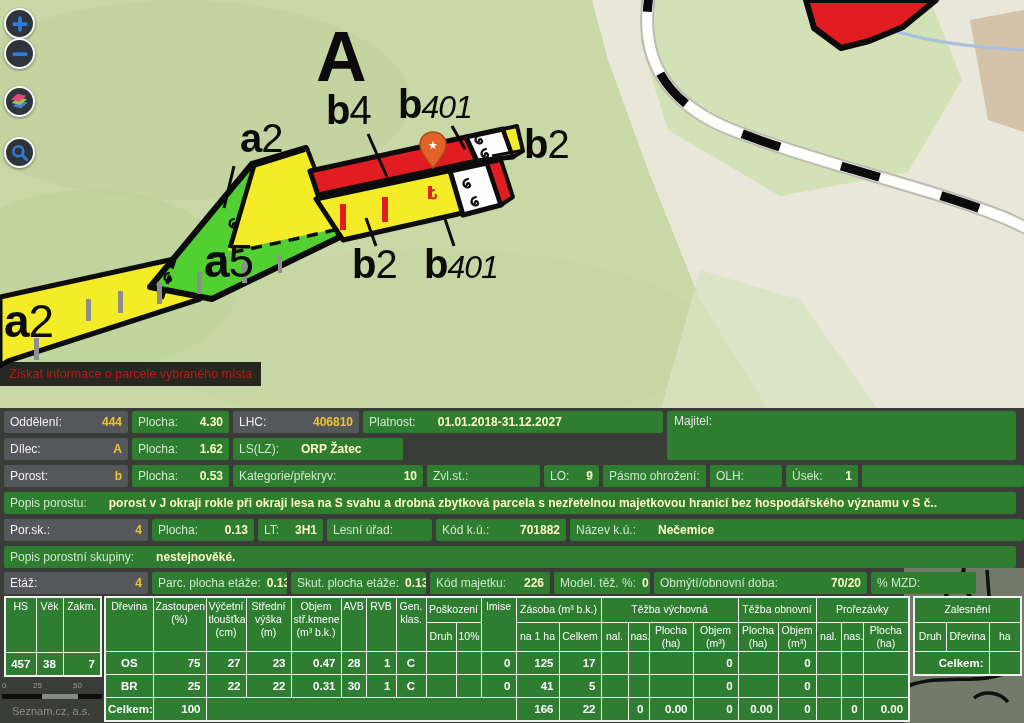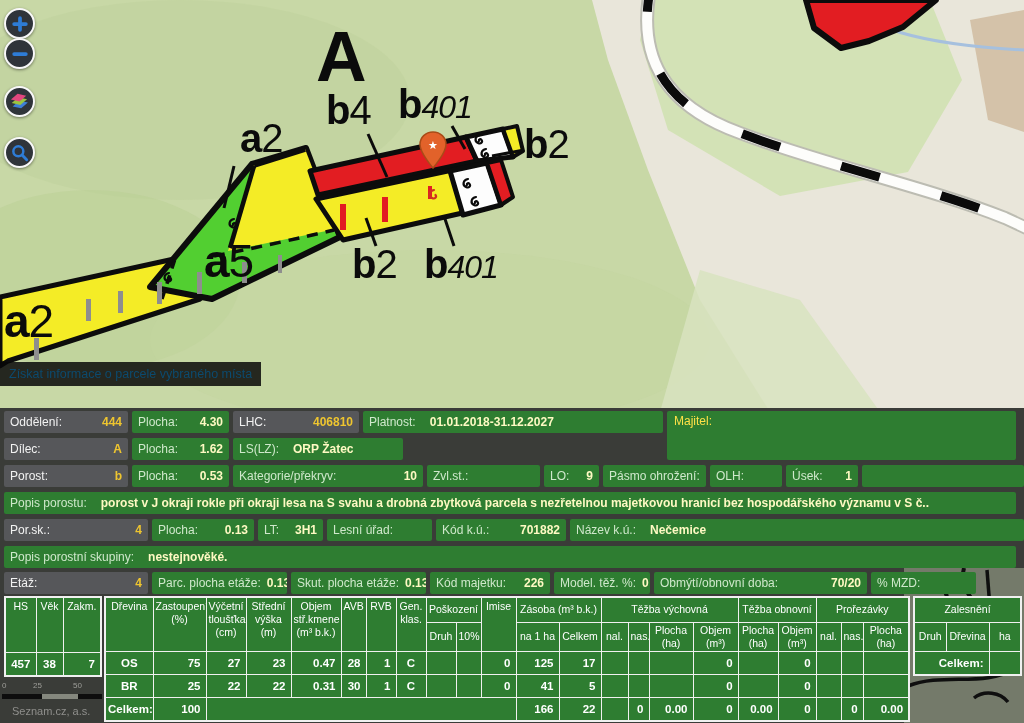--- a/index.html
+++ b/index.html
@@ -13,36 +13,36 @@
   .mlabel .mnum{font-weight:500;}
   .mlabel .m401{font-style:italic;font-weight:400;font-size:0.80em;}
   .lab-A{font-size:70px;}
   .lab-40{font-size:40px;}
   .lab-46{font-size:46px;}
   
   .ctrl{position:absolute;left:4px;width:31px;height:31px;border-radius:50%;
         background:#2f343a;border:2.5px solid #f8f8f8;box-shadow:0 1px 3px rgba(0,0,0,.45);
         display:flex;align-items:center;justify-content:center;box-sizing:border-box;cursor:pointer;}
   .tooltip{position:absolute;left:0;top:362px;height:24px;display:flex;align-items:center;
-           background:rgba(8,8,8,.85);color:#0c4a6e;font-size:12.5px;padding:0 9px;}
+           background:rgba(8,8,8,.85);color:#b91c1c;font-size:12.5px;padding:0 9px;}
   
   .panel{position:absolute;left:0;top:408px;width:1024px;height:315px;background:#3a3c38;}
   .prow{position:absolute;left:0;display:flex;gap:4px;padding-left:4px;height:22px;}
   .box{height:22px;display:flex;align-items:center;justify-content:space-between;gap:6px;
        padding:0 6px;border-radius:2px;font-size:12px;box-sizing:border-box;overflow:hidden;white-space:nowrap;}
   .box.green{background:#2e7d31;}
   .box.gray{background:#56575a;}
   .box .lbl{color:#cfe8cb;}
   .box.gray .lbl{color:#f2f2f2;}
   .box .val{color:#fef9c3;font-weight:700;}
   .box.gray .val{color:#eec52f;font-weight:700;}
-  .box.lv{justify-content:flex-start;gap:14px;}
+  .box.lv{justify-content:flex-start;gap:22px;}
   .box.fill{flex:1;}
   .majitel{position:absolute;left:667px;top:3px;width:349px;height:49px;background:#2e7d31;
-           border-radius:2px;color:#fde047;font-size:12px;padding:3px 7px;box-sizing:border-box;}
+           border-radius:2px;color:#e5e5e5;font-size:12px;padding:3px 7px;box-sizing:border-box;}
   .wide{width:1012px;}
   
   .gtab{border-collapse:collapse;table-layout:fixed;background:#2e7d31;border:2px solid #f0f0f0;
         color:#ffffff;position:absolute;}
   .gtab th,.gtab td{border:1px solid #f0f0f0;overflow:hidden;padding:0 2px;}
   .gtab th{font-size:10.5px;font-weight:400;text-align:center;line-height:1.25;}
   .gtab th.single{vertical-align:top;padding-top:2px;}
   .gtab tr.h1 th{height:24px;}
   .gtab tr.h2 th{height:28px;}
   .gtab td{font-size:11.5px;font-weight:700;height:22px;}

